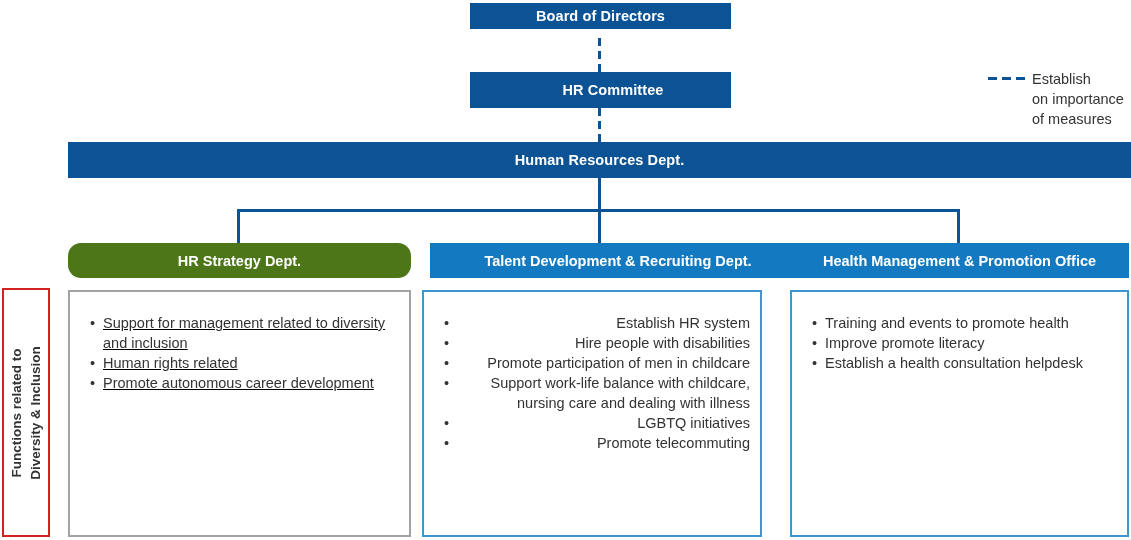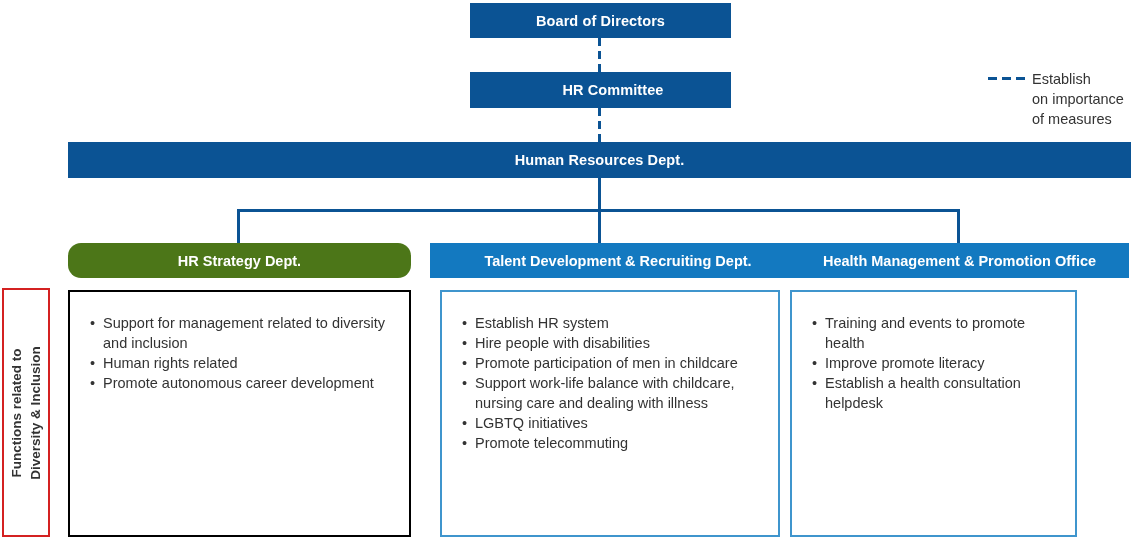--- a/index.html
+++ b/index.html
@@ -31,21 +31,21 @@
     display:flex; align-items:center; justify-content:center; text-align:center;
     box-sizing:border-box;
   }
   .head-green { background:#4c7618;border-radius:13px; }
   .head-blue  { background:#1379c0; }
   
   .dept-body {
     position:absolute; top:290px; height:247px; background:#ffffff;
     box-sizing:border-box;
   }
-  .body-green { border:2px solid #000000; }
+  .body-green { border:2px solid #a3a3a3;text-decoration:underline; }
   .body-blue  { border:2px solid #3f95cd; }
   .dept-body ul {
     margin:0; padding:21px 10px 0 20px; list-style:none;
     font-size:14.5px; line-height:20px; color:#333333;
   }
   .dept-body li { position:relative; padding-left:13px; }
   .dept-body li::before { content:"\2022"; position:absolute; left:0; top:0; }
   
   .side-box {
     position:absolute; left:2px; top:288px; width:48px; height:249px;
@@ -60,21 +60,21 @@
   .legend-text {
     position:absolute; left:1032px; top:69px;
     font-size:14.5px; line-height:20px; color:#333333;
   }
 </style>
 </head>
 <body>
 
 <div class="canvas">
 
-  <div class="node" style="left:470px; top:3px; width:261px; height:35px;">Board of Directors</div>
+  <div class="node" style="left:470px; top:3px; width:261px; height:26px;">Board of Directors</div>
 
   <div class="vdash" style="left:598px; top:38px; height:34px;"></div>
 
   <div class="node" style="left:470px; top:72px; width:261px; height:36px;padding-left:25px;">HR Committee</div>
 
   <div class="vdash" style="left:598px; top:108px; height:34px;"></div>
 
   <div class="node" style="left:68px; top:142px; width:1063px; height:36px;">Human Resources Dept.</div>
 
   <div class="vline" style="left:598px; top:178px; height:32px;"></div>
@@ -88,32 +88,32 @@
   <div class="dept-head head-blue" style="left:790px; width:339px;">Health Management &amp; Promotion Office</div>
 
   <div class="dept-body body-green" style="left:68px; width:343px;">
     <ul>
       <li>Support for management related to diversity and inclusion</li>
       <li>Human rights related</li>
       <li>Promote autonomous career development</li>
     </ul>
   </div>
 
-  <div class="dept-body body-blue" style="left:440px; width:340px;">
+  <div class="dept-body body-blue" style="left:422px; width:340px;text-align:right;">
     <ul>
       <li>Establish HR system</li>
       <li>Hire people with disabilities</li>
       <li>Promote participation of men in childcare</li>
       <li>Support work-life balance with childcare, nursing care and dealing with illness</li>
       <li>LGBTQ initiatives</li>
       <li>Promote telecommuting</li>
     </ul>
   </div>
 
-  <div class="dept-body body-blue" style="left:790px; width:287px;">
+  <div class="dept-body body-blue" style="left:790px; width:339px;">
     <ul>
       <li>Training and events to promote health</li>
       <li>Improve promote literacy</li>
       <li>Establish a health consultation helpdesk</li>
     </ul>
   </div>
 
   <div class="side-box">
     <div class="rot">
       <span>Functions related to</span><br>

